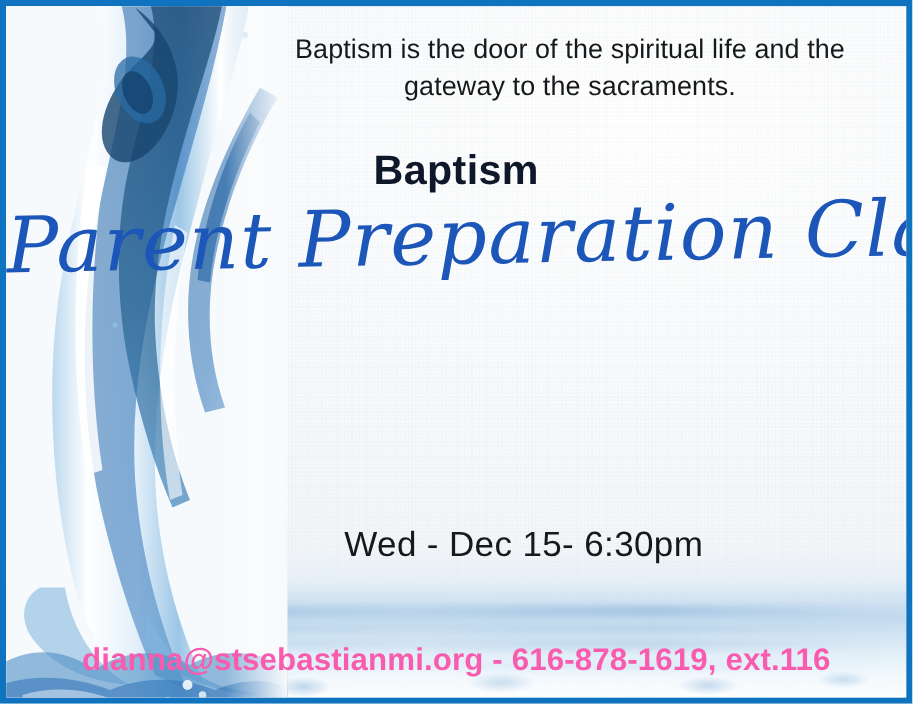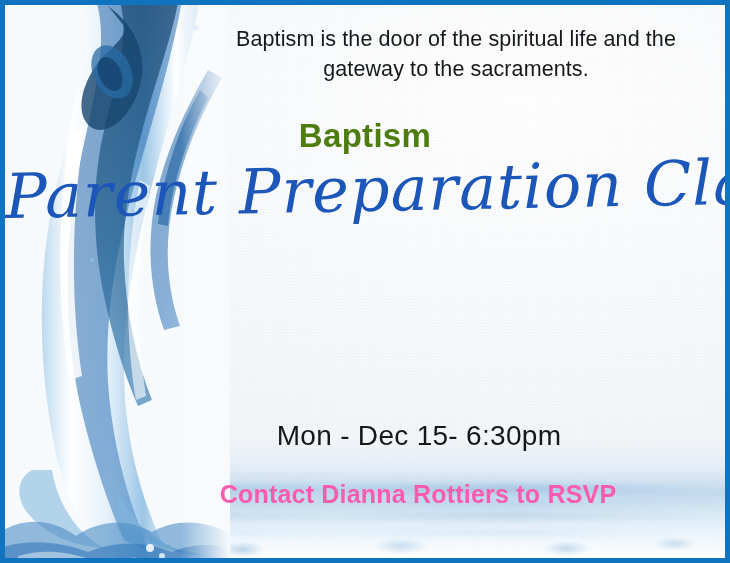--- a/index.html
+++ b/index.html
@@ -120,21 +120,21 @@
     font-size: 21px;
     line-height: 26px;
     text-align: right;
   }
 
   .title-pink {
     position: absolute;
     left: 0; right: 0;
     top: 112px;
     text-align: center;
-    color: #4d7c0f;
+    color: #0f172a;
     font-weight: 700;
     font-size: 33px;
     letter-spacing: .3px;
     line-height: 38px;
   }
 
   .title-script {
     position: absolute;
     left: 0; right: 0;
     top: 142px;
@@ -302,19 +302,19 @@
   <div class="content">
 
     <div class="quote">Baptism is the door of the spiritual life and the gateway to the sacraments.</div>
 
 
     <div class="title-pink">Baptism</div>
 
     <div class="title-script">Parent Preparation Class</div>
 
 
-    <div class="date-line">Mon - Dec 15- 6:30pm</div>
-
-    <div class="contact-line">Contact Dianna Rottiers to RSVP</div>
-
+    <div class="date-line">Wed - Dec 15- 6:30pm</div>
+
+
+    <div class="contact-detail">dianna@stsebastianmi.org - 616-878-1619, ext.116</div>
 
   </div>
 </div>
 
 </body></html>

